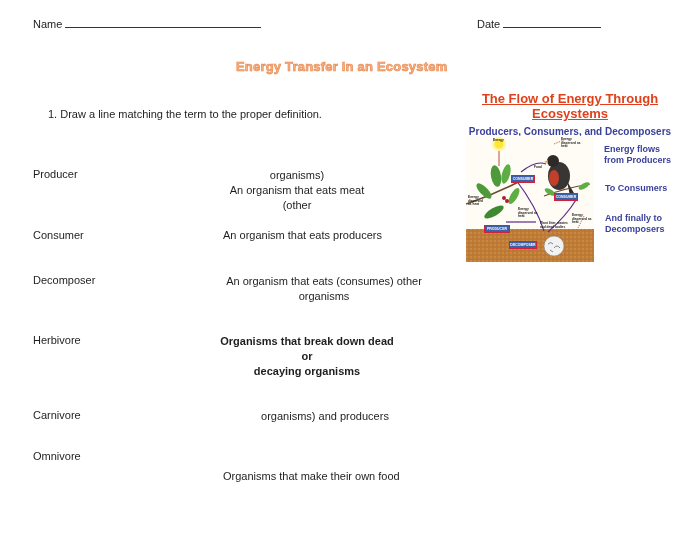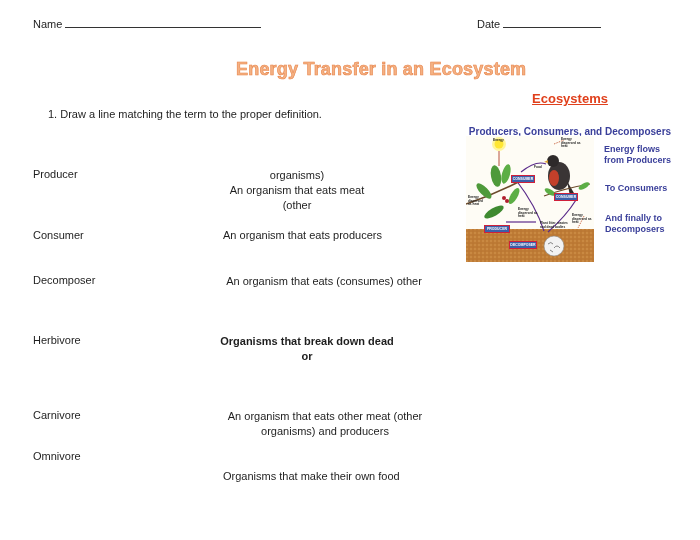--- a/index.html
+++ b/index.html
@@ -6,21 +6,21 @@
     body {
       width: 700px; height: 540px; background: #ffffff; position: relative; overflow: hidden;
       font-family: "Liberation Sans", sans-serif; color: #222;
     }
     .abs { position: absolute; }
     .txt { font-size: 11px; color: #1e1e1e; }
     .blank {
       display: inline-block; border-bottom: 1px solid #333; height: 10px; vertical-align: baseline;
     }
     .title {
-      font-family: "Liberation Sans", sans-serif; font-weight: bold; font-size: 18px;
+      font-family: "Liberation Sans", sans-serif; font-weight: bold; font-size: 13px;
       color: #f4b183; -webkit-text-stroke: 0.6px #e8844a; letter-spacing: 0.2px;
     }
     .def { text-align: center; line-height: 15px; }
     .panel-title {
       font-weight: bold; color: #e0401c; text-decoration: underline; font-size: 13px;
       text-align: center; line-height: 15px;
     }
     .panel-sub { font-weight: bold; color: #3a3f9a; font-size: 10px; text-align: center; }
     .side-note { font-weight: bold; color: #3a3f9a; font-size: 9px; line-height: 11px; }
     .diagram { left: 466px; top: 136px; width: 128px; height: 126px; background: #fefcf5; overflow: hidden; }
@@ -55,33 +55,35 @@
 
 <div class="abs txt def" style="left:222px; top:168px; width:150px;">
   <div>organisms)</div>
   <div>An organism that eats meat (other</div>
 </div>
 <div class="abs txt" style="left:223px; top:229px;">
   <div>An organism that eats producers</div>
 </div>
 <div class="abs txt def" style="left:222px; top:274px; width:204px;">
   <div>An organism that eats (consumes) other</div>
+  <div>organisms</div>
 </div>
 <div class="abs txt def" style="left:216px; top:334px; width:182px;font-weight:bold;">
   <div>Organisms that break down dead or</div>
+  <div>decaying organisms</div>
 </div>
 <div class="abs txt def" style="left:222px; top:409px; width:206px;">
-  <div>An organism that eats other meat (other</div>
   <div>organisms) and producers</div>
 </div>
 <div class="abs txt" style="left:223px; top:470px;">
   <div>Organisms that make their own food</div>
 </div>
 
 <div class="abs" style="left:465px; top:91px; width:210px;">
+  <div class="panel-title">The Flow of Energy Through</div>
   <div class="panel-title">Ecosystems</div>
 </div>
 <div class="abs panel-sub" style="left:460px; top:126px; width:220px;">Producers, Consumers, and Decomposers</div>
 
 <div class="abs diagram">
   <svg width="128" height="126" viewBox="0 0 128 126">
 
     <rect x="0" y="93" width="128" height="33" fill="#c8863e"></rect>
     <rect x="0" y="93" width="128" height="33" fill="url(#soil)" opacity="0.6"></rect>
     <defs>

